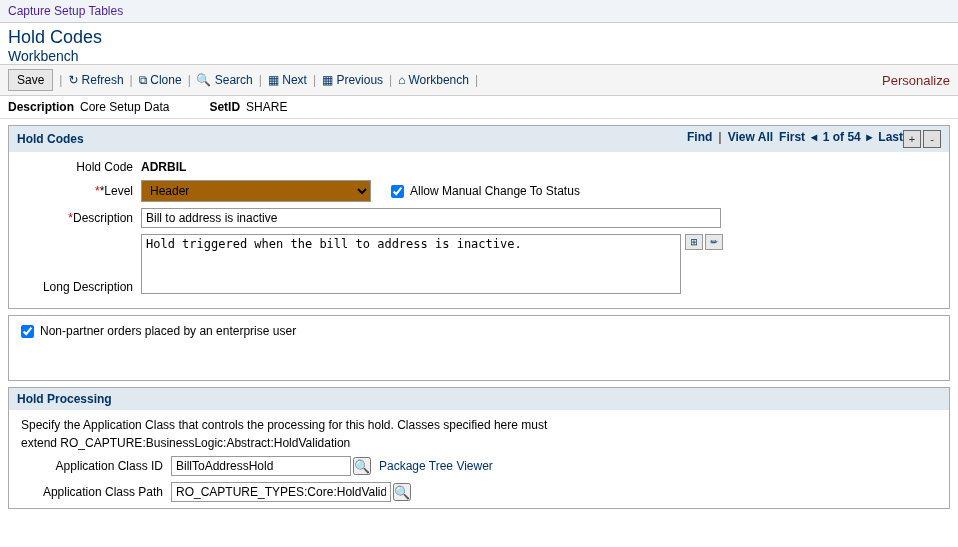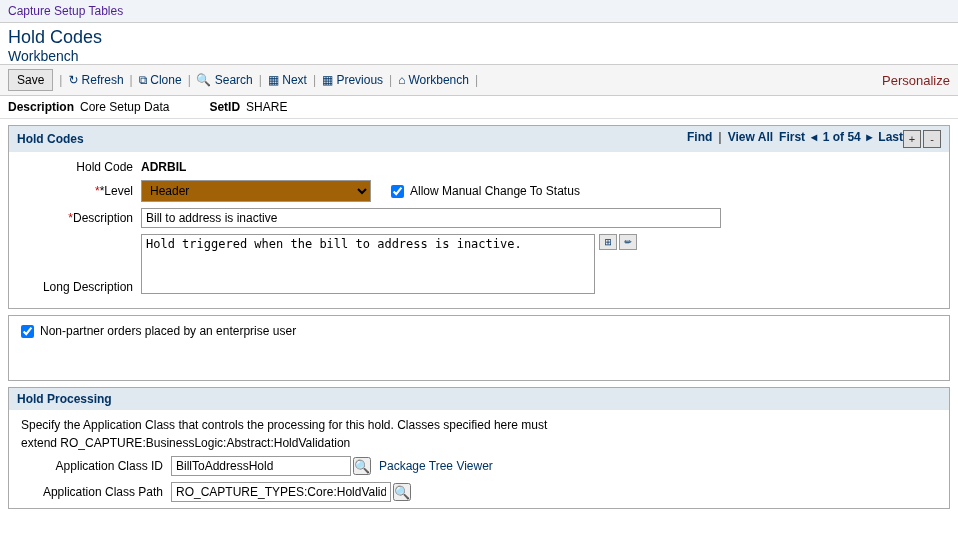--- a/index.html
+++ b/index.html
@@ -31,21 +31,21 @@
     .row-controls { display: flex; gap: 2px; }
     .row-btn { width: 18px; height: 18px; border: 1px solid #666; background: #e0e0e0; cursor: pointer; font-size: 11px; display: flex; align-items: center; justify-content: center; color: #333; }
     
     .form-body { padding: 8px 12px; }
     .form-row { display: flex; align-items: center; margin-bottom: 6px; }
     .form-label { text-align: right; padding-right: 8px; color: #000; font-size: 12px; min-width: 120px; }
     .form-value { font-weight: bold; font-size: 12px; }
     
     .form-input { border: 1px solid #999; padding: 2px 4px; font-size: 12px; background: #fff; }
     .form-input-full { width: 580px; }
-    .form-textarea { border: 1px solid #999; padding: 2px 4px; font-size: 12px; background: #fff; width: 454px; height: 60px; resize: none; }
+    .form-textarea { border: 1px solid #999; padding: 2px 4px; font-size: 12px; background: #fff; width: 540px; height: 60px; resize: none; }
     
     select.form-select { border: 1px solid #999; padding: 2px 4px; font-size: 12px; background: #a16207; width: 230px; }
     
     .long-desc-row { display: flex; align-items: flex-end; margin-bottom: 6px; }
     .long-desc-icons { display: flex; gap: 2px; margin-left: 4px; }
     .icon-btn { width: 18px; height: 16px; border: 1px solid #999; background: #e8e8e8; cursor: pointer; font-size: 9px; display: flex; align-items: center; justify-content: center; color: #036; }
     
     .applies-section .form-body { padding: 8px 12px; }
     .checkbox-item { display: flex; align-items: center; gap: 6px; margin-bottom: 4px; }
     

